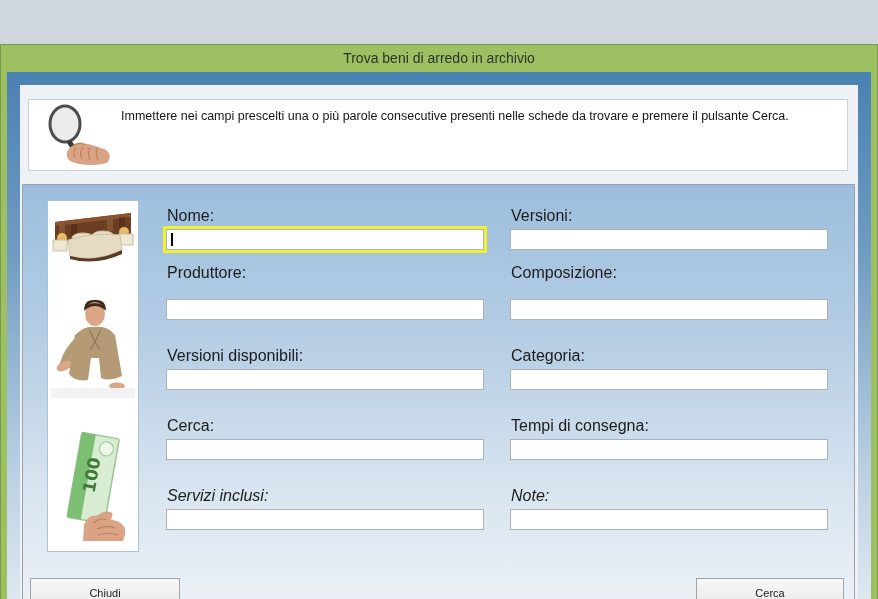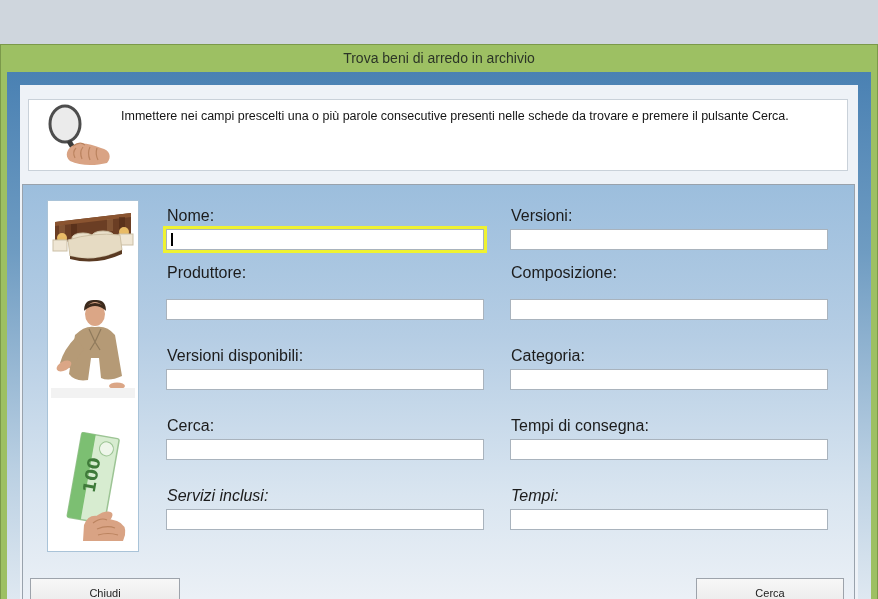--- a/index.html
+++ b/index.html
@@ -150,21 +150,21 @@
           <span class="field-label">Categoria:</span>
           <input class="tbox" type="text" value="" style="">
         </div>
 
         <div class="col-r row3">
           <span class="field-label">Tempi di consegna:</span>
           <input class="tbox" type="text" value="" style="">
         </div>
 
         <div class="col-r row4">
-          <span class="field-label">Tempi:</span>
+          <span class="field-label">Note:</span>
           <input class="tbox" type="text" value="" style="">
         </div>
 
         <button class="push-btn btn-close">Chiudi</button>
         <button class="push-btn btn-search">Cerca</button>
       </div>
 
     </div>
   </div>
 </div>

